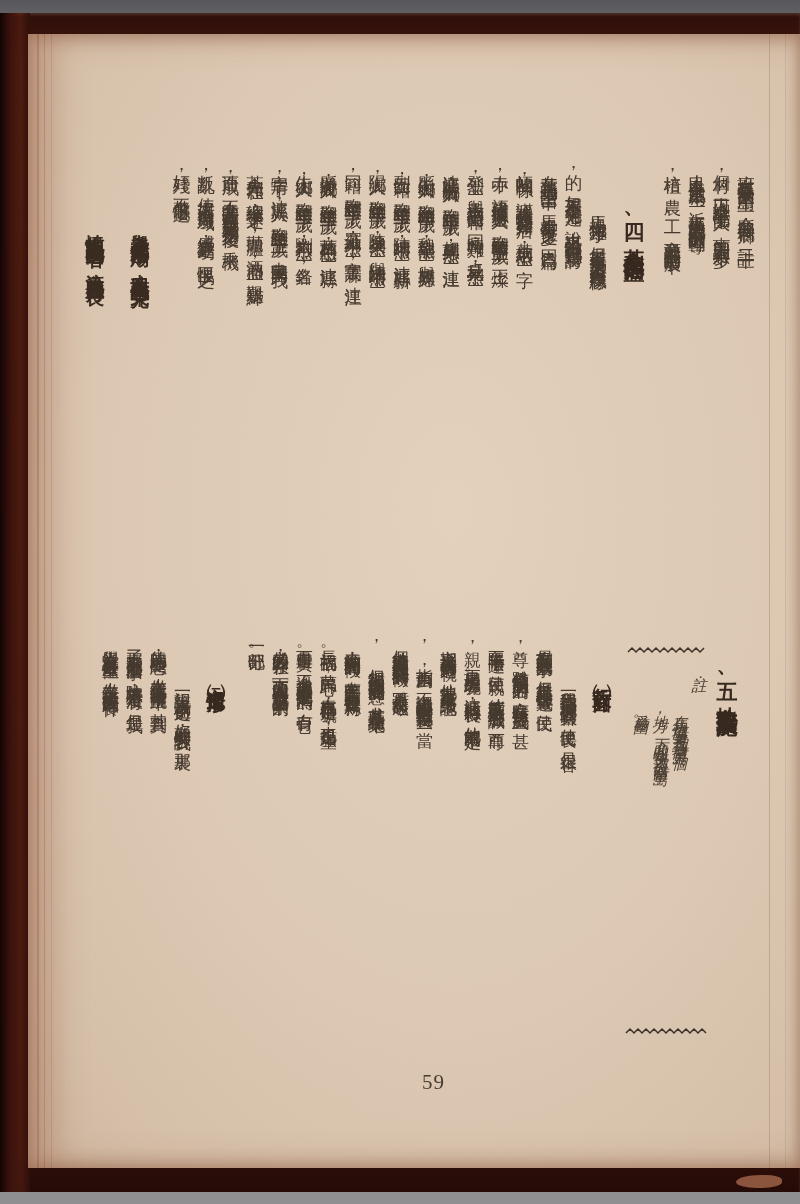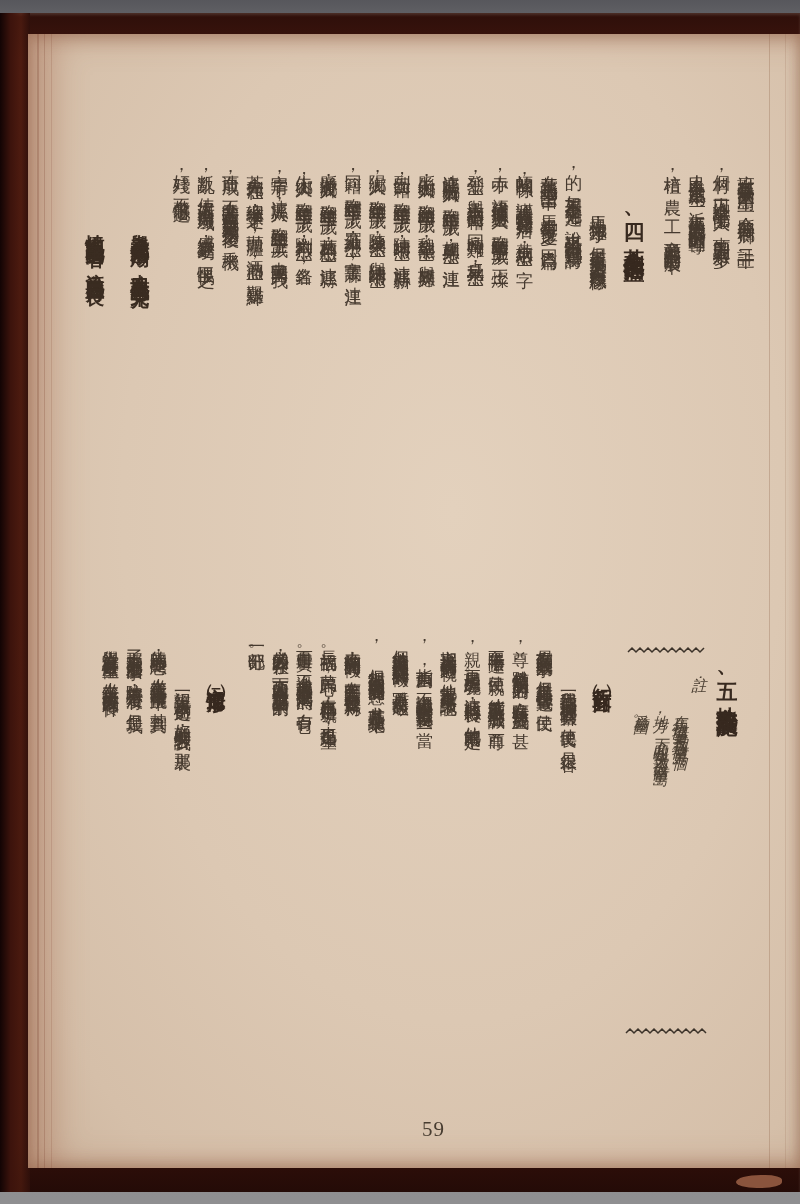--- a/index.html
+++ b/index.html
@@ -68,21 +68,20 @@
   .c-note{padding-top:66px;}
   .c-note-end{margin-left:12px;}
 
   .wavy{position:absolute;}
   #wavy-top{left:599px;top:611px;}
   #wavy-bottom{left:597px;top:992px;}
 
   .page-number{
     position:absolute;left:394px;top:1036px;font-size:21px;color:#473c30;
     letter-spacing:1px;
-    margin-top:47px;
   }
 </style>
 </head>
 <body>
 
 <div class="cover"></div>
 <div class="spine-shade"></div>
 <div class="cover-chip"></div>
 
 <div class="page">

